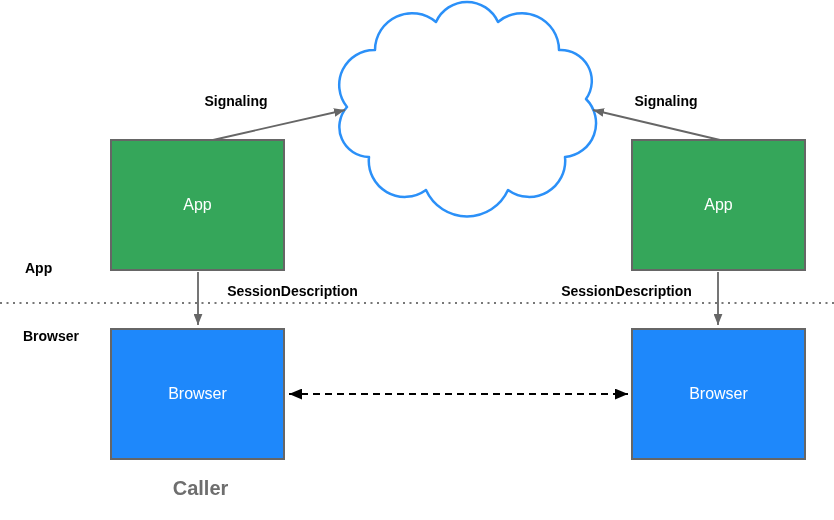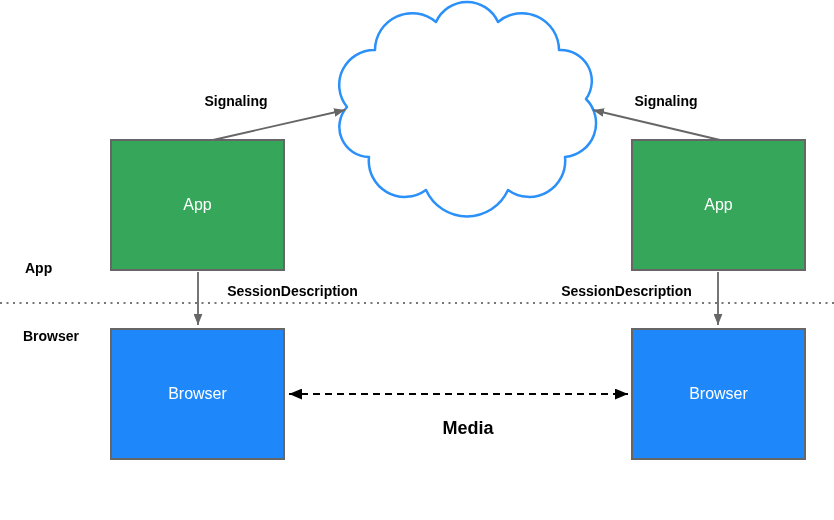--- a/index.html
+++ b/index.html
@@ -142,21 +142,21 @@
   </div>
 
   <div class="lbl" style="left:181px; top:94px; width:110px;">Signaling</div>
 
   <div class="lbl" style="left:611px; top:94px; width:110px;">Signaling</div>
 
   <div class="lbl" style="left:200px; top:284px; width:185px;">SessionDescription</div>
 
   <div class="lbl" style="left:534px; top:284px; width:185px;">SessionDescription</div>
 
-  <div class="lbl media" style="left:408px; top:419px; width:120px;">Media</div>
 
   <div class="lbl left-align" style="left:25px; top:261px;">App</div>
 
   <div class="lbl left-align" style="left:23px; top:329px;">Browser</div>
 
+  <div class="caption" style="left:138px; top:477px; width:125px;">Caller</div>
 
 
 </div>
 
 </body></html>

